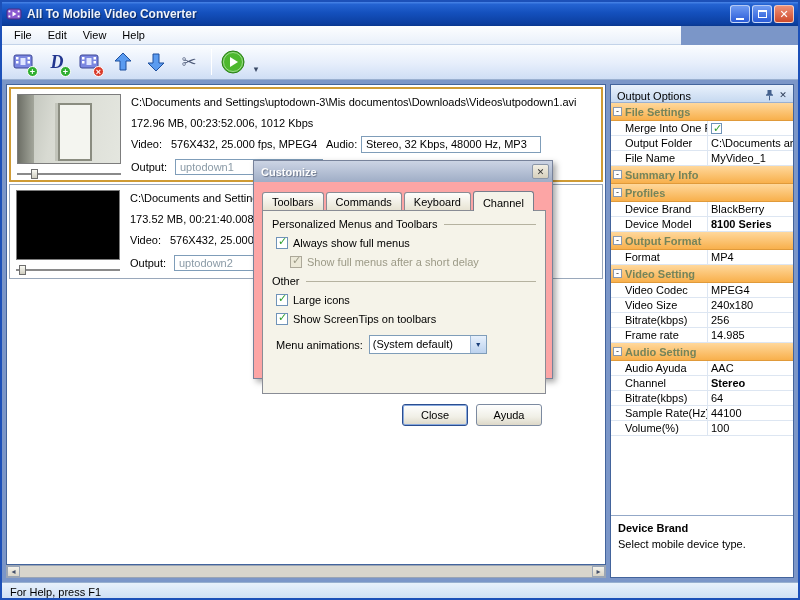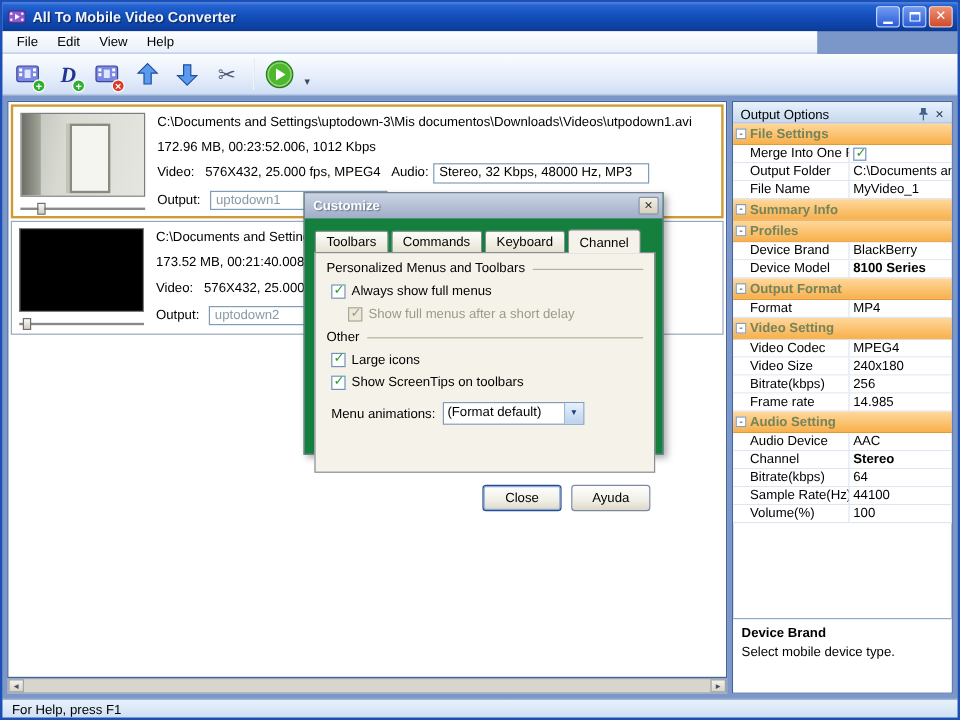--- a/index.html
+++ b/index.html
@@ -98,21 +98,21 @@
   .cb.small { width:11px; height:11px; }
 
   .panel-desc { position:absolute; left:0; bottom:0; width:182px; height:62px; background:#fff; border-top:1px solid #93a8c8; padding:6px 7px; }
   .pd-title { font-weight:bold; margin-bottom:4px; }
 
   
   .statusbar { position:absolute; left:0; top:580px; width:796px; height:16px;
     background:linear-gradient(180deg,#e8f1fb,#cfe0f4); border-top:1px solid #98b0d0; display:flex; align-items:flex-end; padding-left:8px; }
 
   
-  .dialog { position:absolute; left:251px; top:158px; width:300px; height:219px; background:#15803d;
+  .dialog { position:absolute; left:251px; top:158px; width:300px; height:219px; background:#fca5a5;
     border:1px solid #77829a; box-shadow:3px 3px 6px rgba(0,0,0,.35); z-index:10; }
   .dlg-title { height:21px; background:linear-gradient(180deg,#ccd4e4,#9fadc6); display:flex; align-items:center; padding:0 3px 0 7px; }
   .dlg-title-text { flex:1; color:#fdfdfd; font-weight:bold; font-size:11px; text-shadow:1px 1px 1px rgba(60,70,90,.6); }
   .dlg-close { width:17px; height:15px; background:linear-gradient(#f2efe4,#d6d0bd); border:1px solid #8a96a8; border-radius:2px;
     display:flex; align-items:center; justify-content:center; }
   .dlg-close::before { content:"✕"; font-size:9px; color:#333; }
 
   .dlg-tabs { position:absolute; left:8px; top:29px; display:flex; align-items:flex-end; height:20px;justify-content:space-between; }
   .tab { padding:3px 9px 2px; border:1px solid #898c95; border-bottom:none; border-radius:3px 3px 0 0;
     background:linear-gradient(#fefefc,#e7e3d3); margin-right:2px; position:relative; }
@@ -374,21 +374,21 @@
           <span class="val">
               <span>14.985</span>
             </span>
         </div>
 
         <div class="phead">
           <span class="cbx"></span>
           <span class="t">Audio Setting</span>
         </div>
         <div class="prow">
-          <span class="lab">Audio Device</span>
+          <span class="lab">Audio Ayuda</span>
           <span class="val">
               <span>AAC</span>
             </span>
         </div>
         <div class="prow">
           <span class="lab">Channel</span>
           <span class="val b">
               <span>Stereo</span>
             </span>
         </div>
@@ -458,21 +458,21 @@
         <span class="cb checked"></span>
         <span class="cb-label">Large icons</span>
       </div>
       <div class="cb-row">
         <span class="cb checked"></span>
         <span class="cb-label">Show ScreenTips on toolbars</span>
       </div>
       <div class="anim-row">
         <span>Menu animations:</span>
         <span class="combo">
-          <span class="combo-text">(Format default)</span>
+          <span class="combo-text">(System default)</span>
           <span class="combo-btn"></span>
         </span>
       </div>
     </div>
 
     <div class="dlg-buttons">
       <button class="xp-btn default">Close</button>
       <button class="xp-btn">Ayuda</button>
     </div>
   </div>

